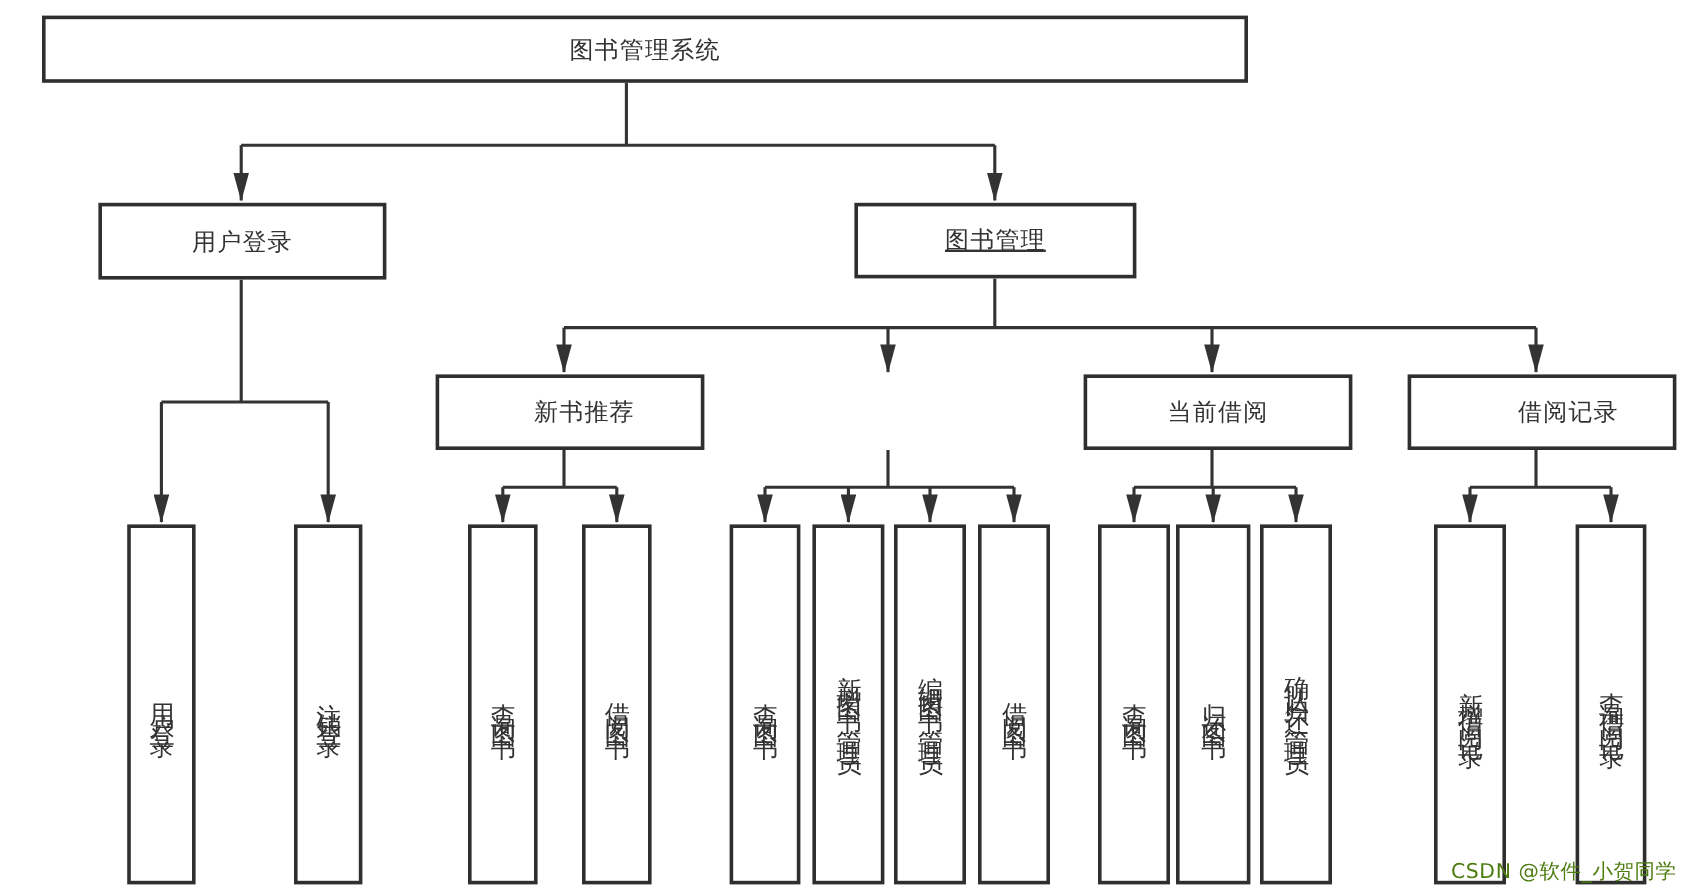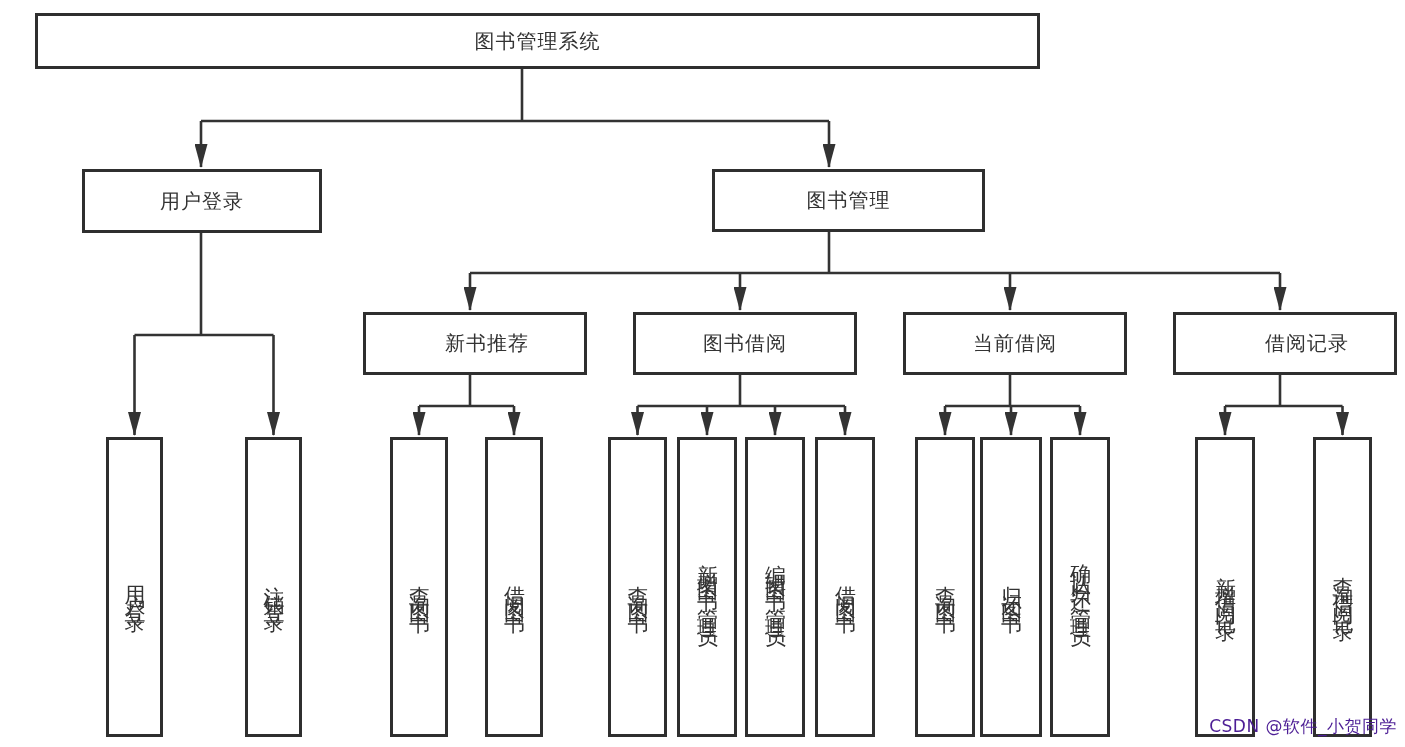--- a/index.html
+++ b/index.html
@@ -40,21 +40,21 @@
     font-size: 21px;
     letter-spacing: 9px;
     line-height: 1;
     color: #333333;
   }
   .watermark {
     position: absolute;
     right: 8px;
     top: 715px;
     font-size: 17px;
-    color: #4c1d95;
+    color: #4d7c0f;
     letter-spacing: 0.5px;
     z-index: 5;
     white-space: nowrap;
   }
 </style>
 </head>
 <body>
 
 <div class="canvas">
 
@@ -104,24 +104,23 @@
       <path d="M1280,375 V406"></path>
       <path d="M1225,406 H1342.5"></path>
       <path d="M1225,406 V435" marker-end="url(#ah)"></path>
       <path d="M1342.5,406 V435" marker-end="url(#ah)"></path>
     </g>
   </svg>
 
   <div class="node root h" style="left:20px; top:13px; width:1005px; height:56px;margin-left:15px;">图书管理系统</div>
 
   <div class="node h" style="left:82px; top:169px; width:240px; height:64px;">用户登录</div>
-  <div class="node h" style="left:712px; top:169px; width:273px; height:63px;">图书管理</div>
+  <div class="node h" style="left:712px; top:169px; width:235px; height:63px;text-decoration:underline;">图书管理</div>
 
   <div class="node h" style="left:363px; top:312px; width:224px; height:63px;padding-left:24px;">新书推荐</div>
-  <div class="node h" style="left:633px; top:312px; width:224px; height:63px;">图书借阅</div>
   <div class="node h" style="left:903px; top:312px; width:224px; height:63px;font-family:Liberation Mono, monospace;">当前借阅</div>
   <div class="node h" style="left:1173px; top:312px; width:224px; height:63px;padding-left:44px;">借阅记录</div>
 
   <div class="node v" style="left:106px; top:437px; width:57px; height:300px;">
     <span class="vtext">用户登录</span>
   </div>
   <div class="node v" style="left:245px; top:437px; width:57px; height:300px;">
     <span class="vtext">注销登录</span>
   </div>
 

